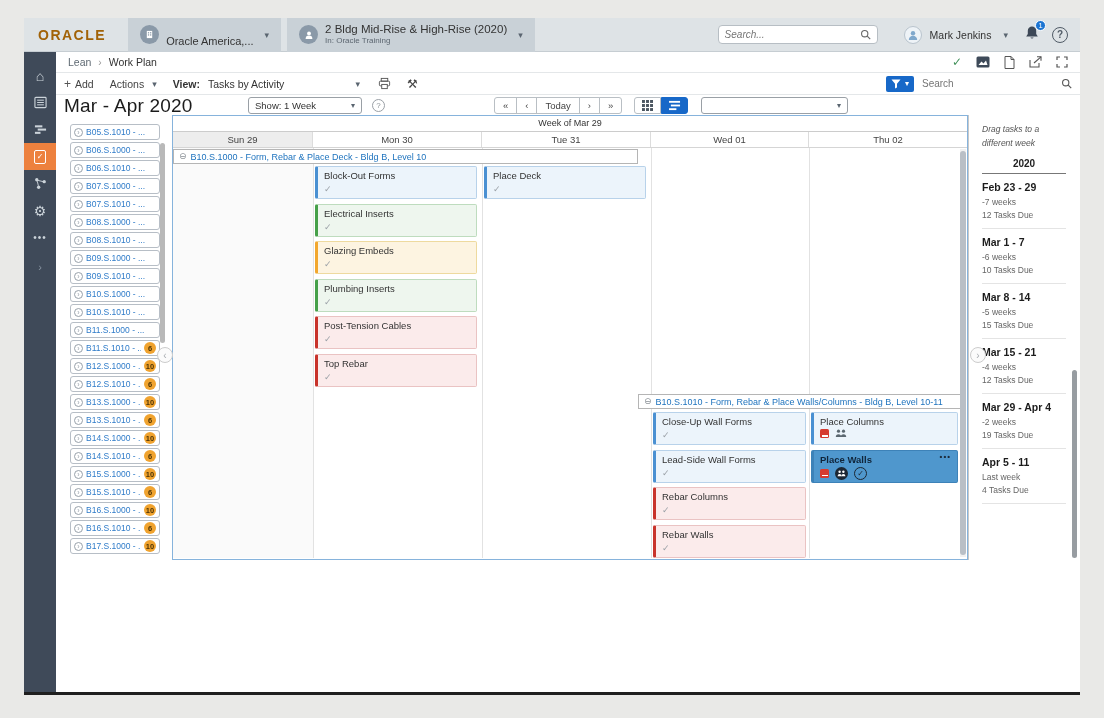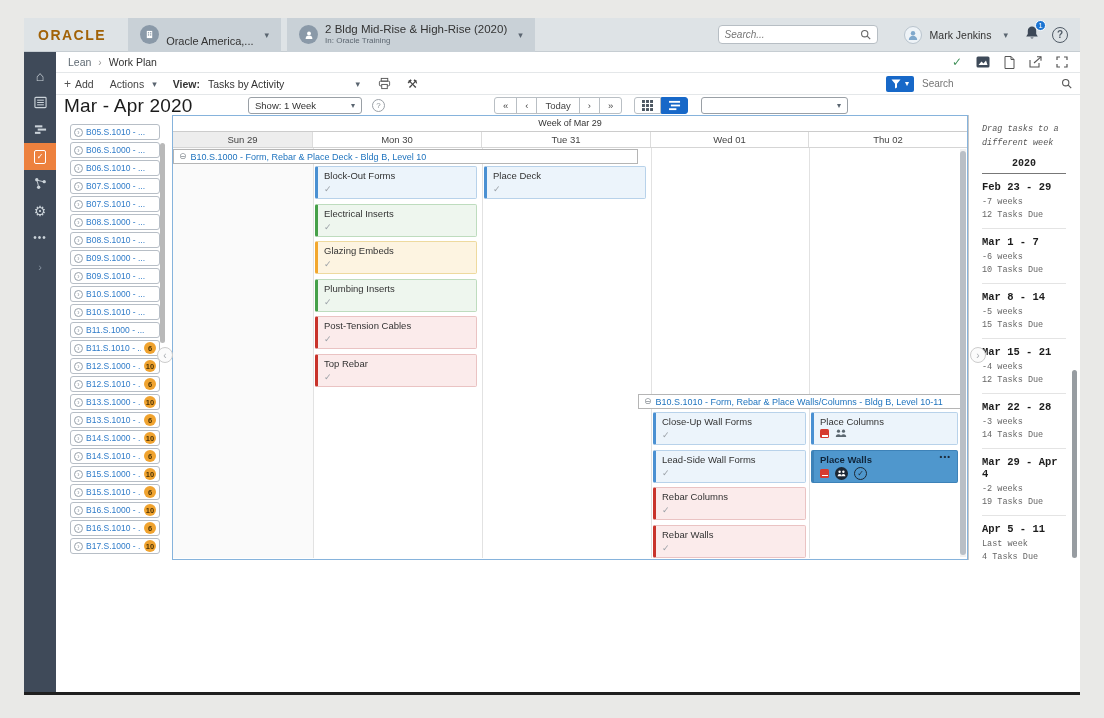--- a/index.html
+++ b/index.html
@@ -113,21 +113,21 @@
   .card.selected .card-title { color:#10253a; font-weight:bold; }
   .icon-row { display:flex; align-items:center; gap:6px; margin-top:2px; }
   .flag { width:9px; height:9px; border-radius:1.5px; background:#d63b30; position:relative; flex:none; }
   .flag::after { content:""; position:absolute; left:1.5px; bottom:1.5px; width:6px; height:1.5px; background:#fff; }
   .crew-dark { width:13px; height:13px; border-radius:50%; background:#1c2733; display:flex; align-items:center; justify-content:center; flex:none; }
   .done-circ { width:13px; height:13px; border-radius:50%; border:1.2px solid #1c2733; color:#1c2733; font-size:8px; display:flex; align-items:center; justify-content:center; flex:none; }
   .dots { position:absolute; right:6px; top:1px; color:#1b2836; font-size:8px; letter-spacing:1px; font-weight:bold; }
   .cal-scroll { position:absolute; right:1px; top:1px; bottom:1px; width:6px; background:#f1f1f1; }
   .cal-thumb { position:absolute; left:0; top:2px; bottom:2px; width:6px; background:#b9bfc6; border-radius:3px; }
 
-  .right-panel { position:absolute; left:912px; top:0; width:112px; height:445px; border-left:1px solid #c9c9c9; padding:7px 14px 0 13px; overflow:hidden;font-family:Liberation Mono, monospace; }
+  .right-panel { position:absolute; left:912px; top:0; width:112px; height:445px; border-left:1px solid #c9c9c9; padding:7px 14px 0 13px; overflow:hidden; }
   .rp-hint { font-size:8.5px; font-style:italic; color:#555; line-height:1.65; }
   .rp-year { margin-top:8px; text-align:center; font-size:10px; font-weight:bold; color:#222; border-bottom:1.5px solid #777; padding-bottom:4px; }
   .rp-week { padding:7px 0 8px 0; border-bottom:1px solid #e4e4e4; cursor:pointer; }
   .rp-range { font-size:10.5px; font-weight:bold; color:#1c1c1c; }
   .rp-off { font-size:8.5px; color:#666; margin-top:4px; }
   .rp-due { font-size:8.5px; color:#666; margin-top:3px; }
   .rp-scroll { position:absolute; right:3px; top:255px; bottom:2px; width:5px; background:#979c a1; background:#979ca1; border-radius:3px; }
 </style>
 </head>
 <body>
@@ -588,25 +588,20 @@
           <div class="rp-range">Mar 8 - 14</div>
           <div class="rp-off">-5 weeks</div>
           <div class="rp-due">15 Tasks Due</div>
         </div>
         <div class="rp-week">
           <div class="rp-range">Mar 15 - 21</div>
           <div class="rp-off">-4 weeks</div>
           <div class="rp-due">12 Tasks Due</div>
         </div>
         <div class="rp-week">
-          <div class="rp-range">Mar 22 - 28</div>
-          <div class="rp-off">-3 weeks</div>
-          <div class="rp-due">14 Tasks Due</div>
-        </div>
-        <div class="rp-week">
           <div class="rp-range">Mar 29 - Apr 4</div>
           <div class="rp-off">-2 weeks</div>
           <div class="rp-due">19 Tasks Due</div>
         </div>
         <div class="rp-week">
           <div class="rp-range">Apr 5 - 11</div>
           <div class="rp-off">Last week</div>
           <div class="rp-due">4 Tasks Due</div>
         </div>
         <div class="rp-week" style="border-bottom:none;">

